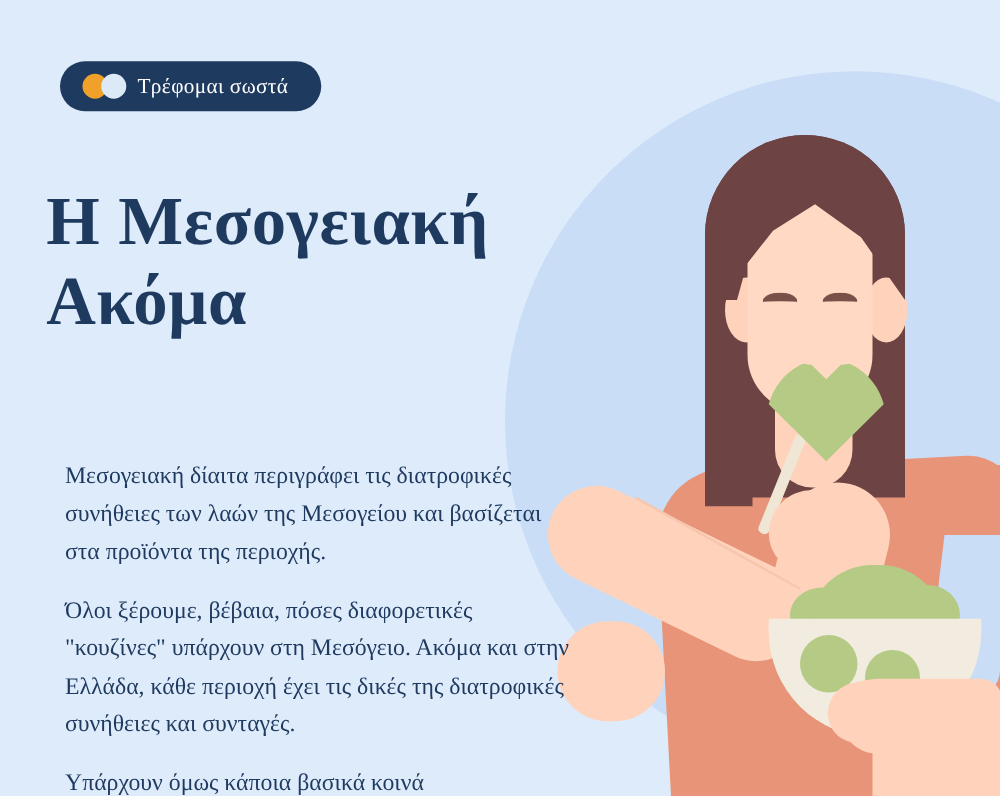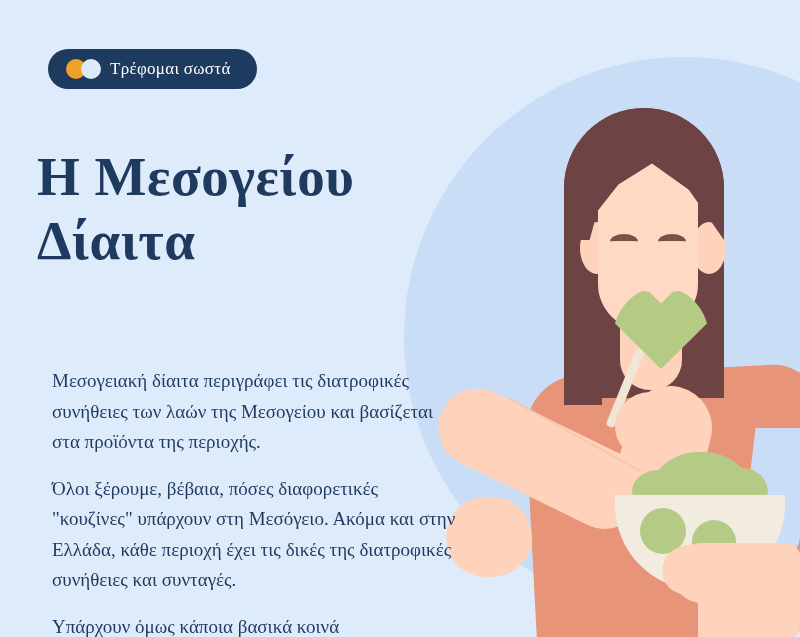--- a/index.html
+++ b/index.html
@@ -14,21 +14,20 @@
     background: #deebfb;
     font-family: "Liberation Serif", "DejaVu Serif", serif;
   }
 
   .poster {
     position: relative;
     width: 800px;
     height: 637px;
     background: #deebfb;
     overflow: hidden;
-    border-radius: 10px;
   }
 
   
   .bg-circle {
     position: absolute;
     left: 404px;
     top: 57px;
     width: 560px;
     height: 560px;
     border-radius: 50%;
@@ -423,21 +422,21 @@
   </div>
 
   <div class="badge">
     <span class="badge-dots">
       <span class="badge-dot orange"></span>
       <span class="badge-dot pale"></span>
     </span>
     <span class="badge-label">Τρέφομαι σωστά</span>
   </div>
 
-  <h1 class="headline">Η Μεσογείου Δίαιτα</h1>
+  <h1 class="headline">Η Μεσογειακή Ακόμα</h1>
 
   <div class="body-copy">
     <p>Μεσογειακή δίαιτα περιγράφει τις διατροφικές συνήθειες των λαών της Μεσογείου και βασίζεται στα προϊόντα της περιοχής.</p>
     <p>Όλοι ξέρουμε, βέβαια, πόσες διαφορετικές "κουζίνες" υπάρχουν στη Μεσόγειο. Ακόμα και στην Ελλάδα, κάθε περιοχή έχει τις δικές της διατροφικές συνήθειες και συνταγές.</p>
     <p>Υπάρχουν όμως κάποια βασικά κοινά χαρακτηριστικά που κάνουν τη μεσογειακή δίαιτα πολύ ωφέλιμη.</p>
   </div>
 
 </div>
 
 </body></html>

